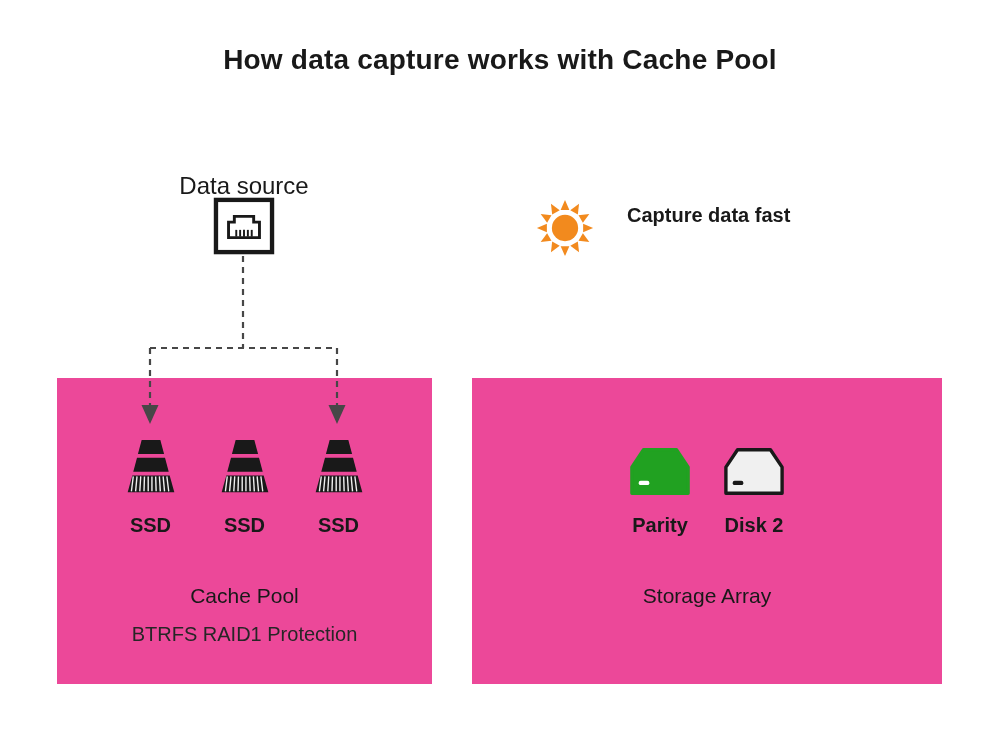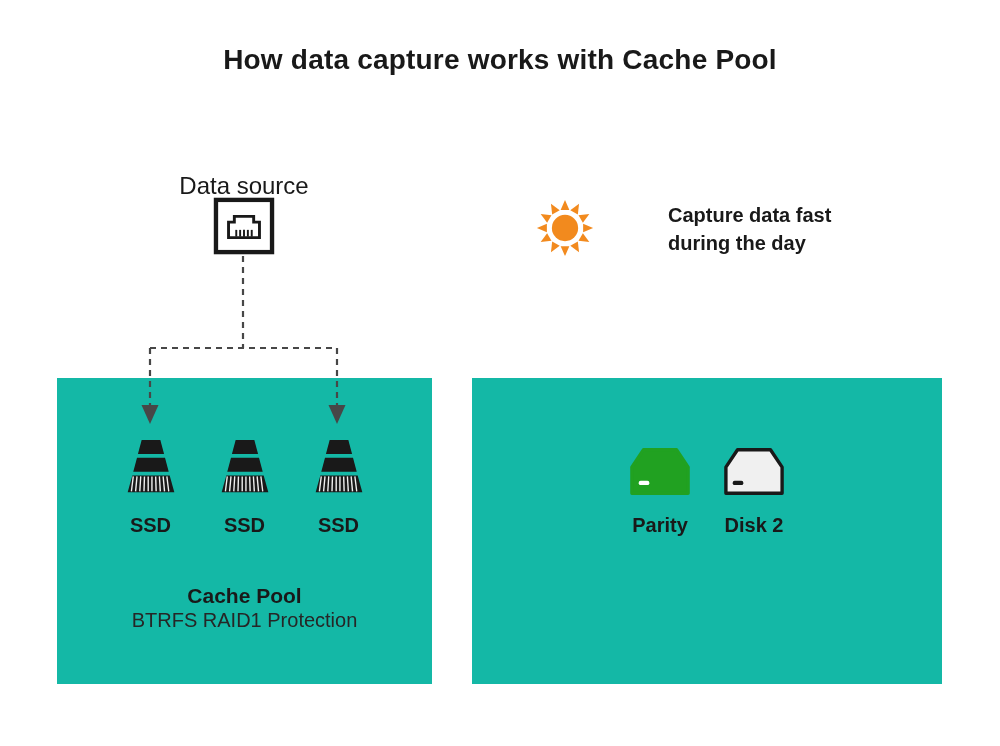--- a/index.html
+++ b/index.html
@@ -13,37 +13,37 @@
 
   .ds-label { position:absolute; top:159px; left:144px; width:200px; text-align:center;
               font-size:24px; font-weight:400;margin-top:13px; }
   .ethernet { position:absolute; top:197px; left:213px; width:62px; height:58px; }
   .ethernet svg { width:100%; height:100%; display:block; }
 
   .connector { position:absolute; top:256px; left:57px; z-index:2; pointer-events:none; }
 
   .sun { position:absolute; top:199px; left:536px; width:58px; height:58px; }
   .sun svg { width:100%; height:100%; display:block; }
-  .annotation { position:absolute; top:201px; left:627px; font-size:20px; font-weight:600; line-height:28px;margin-left:41px; }
+  .annotation { position:absolute; top:201px; left:627px; font-size:20px; font-weight:600; line-height:28px; }
 
-  .panel { position:absolute; top:378px; height:306px; background:#14b8a6;
+  .panel { position:absolute; top:378px; height:306px; background:#ec4899;
            display:flex; flex-direction:column; align-items:center; z-index:1; }
   .panel.left  { left:57px;  width:375px; }
   .panel.right { left:472px; width:470px; }
 
   .drive-row { display:flex; align-items:flex-end; height:102px; margin-top:57px; }
   .left  .drive-row { gap:38px; }
   .right .drive-row { gap:32px; }
   .drive { display:flex; flex-direction:column; align-items:center; }
   svg.ssd  { width:56px; height:60px; display:block; }
   svg.disk { width:62px; height:52px; display:block; }
   .drive-label { margin-top:16px; font-size:20px; font-weight:600; line-height:23px; }
 
-  .panel-title { margin-top:47px; font-size:21px; font-weight:700; line-height:24px; }
-  .panel-sub   { font-size:20px; font-weight:400; line-height:24px; color:#262626; }
+  .panel-title { margin-top:47px; font-size:21px; font-weight:400; line-height:24px; }
+  .panel-sub   { margin-top:14px; font-size:20px; font-weight:400; line-height:24px; color:#262626; }
 </style>
 </head>
 <body>
 
 <div class="canvas">
 
   <svg class="defs" aria-hidden="true">
     <defs>
       <symbol id="sym-ethernet" viewBox="0 0 64 60">
         <rect x="3" y="3" width="58" height="54" fill="#ffffff" stroke="#191919" stroke-width="4.5"></rect>
@@ -127,21 +127,20 @@
   </svg>
 
   <div class="sun">
     <svg viewBox="0 0 64 64">
         <use href="#sym-sun"></use>
       </svg>
   </div>
 
   <div class="annotation">
     <div>Capture data fast</div>
-    <div>during the day</div>
   </div>
 
   <section class="panel left">
     <div class="drive-row">
       <div class="drive">
         <svg class="ssd" viewBox="0 0 60 62">
             <use href="#sym-ssd"></use>
           </svg>
         <span class="drive-label">SSD</span>
       </div>
@@ -170,15 +169,16 @@
           </svg>
         <span class="drive-label">Parity</span>
       </div>
       <div class="drive">
         <svg class="disk" viewBox="0 0 64 52">
             <use href="#sym-disk"></use>
           </svg>
         <span class="drive-label">Disk 2</span>
       </div>
     </div>
+    <div class="panel-title">Storage Array</div>
   </section>
 
 </div>
 
 </body></html>

